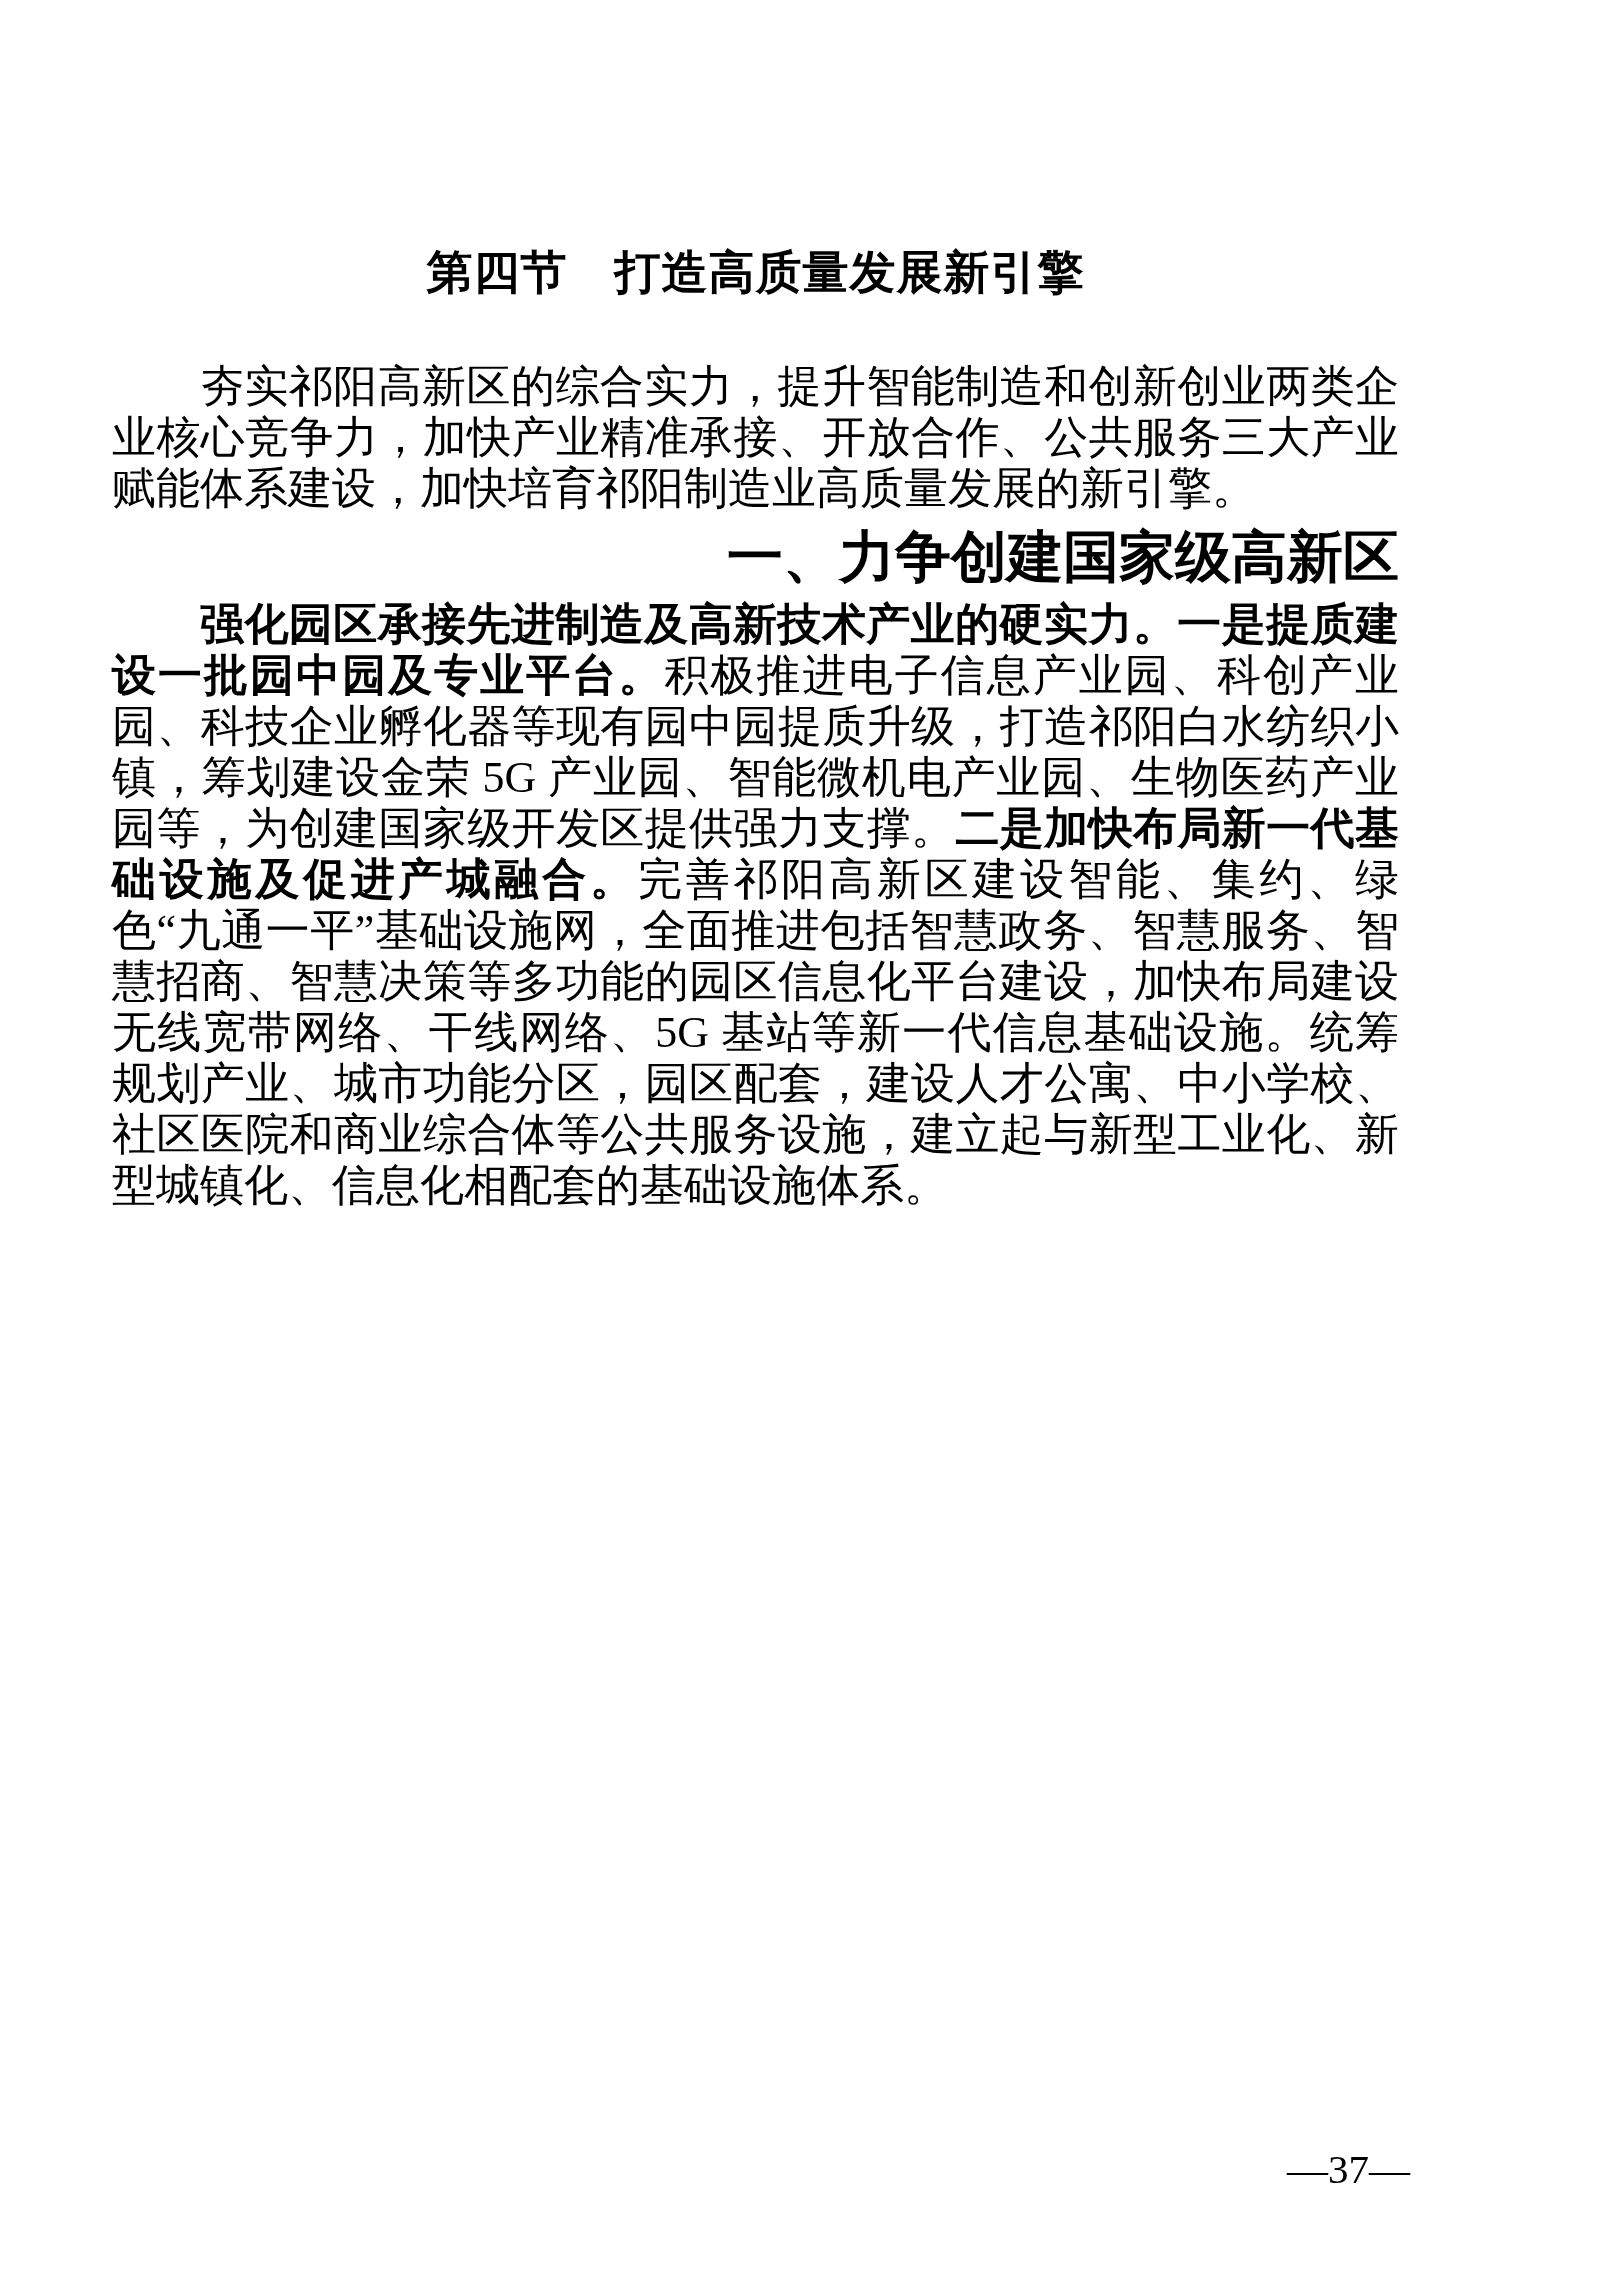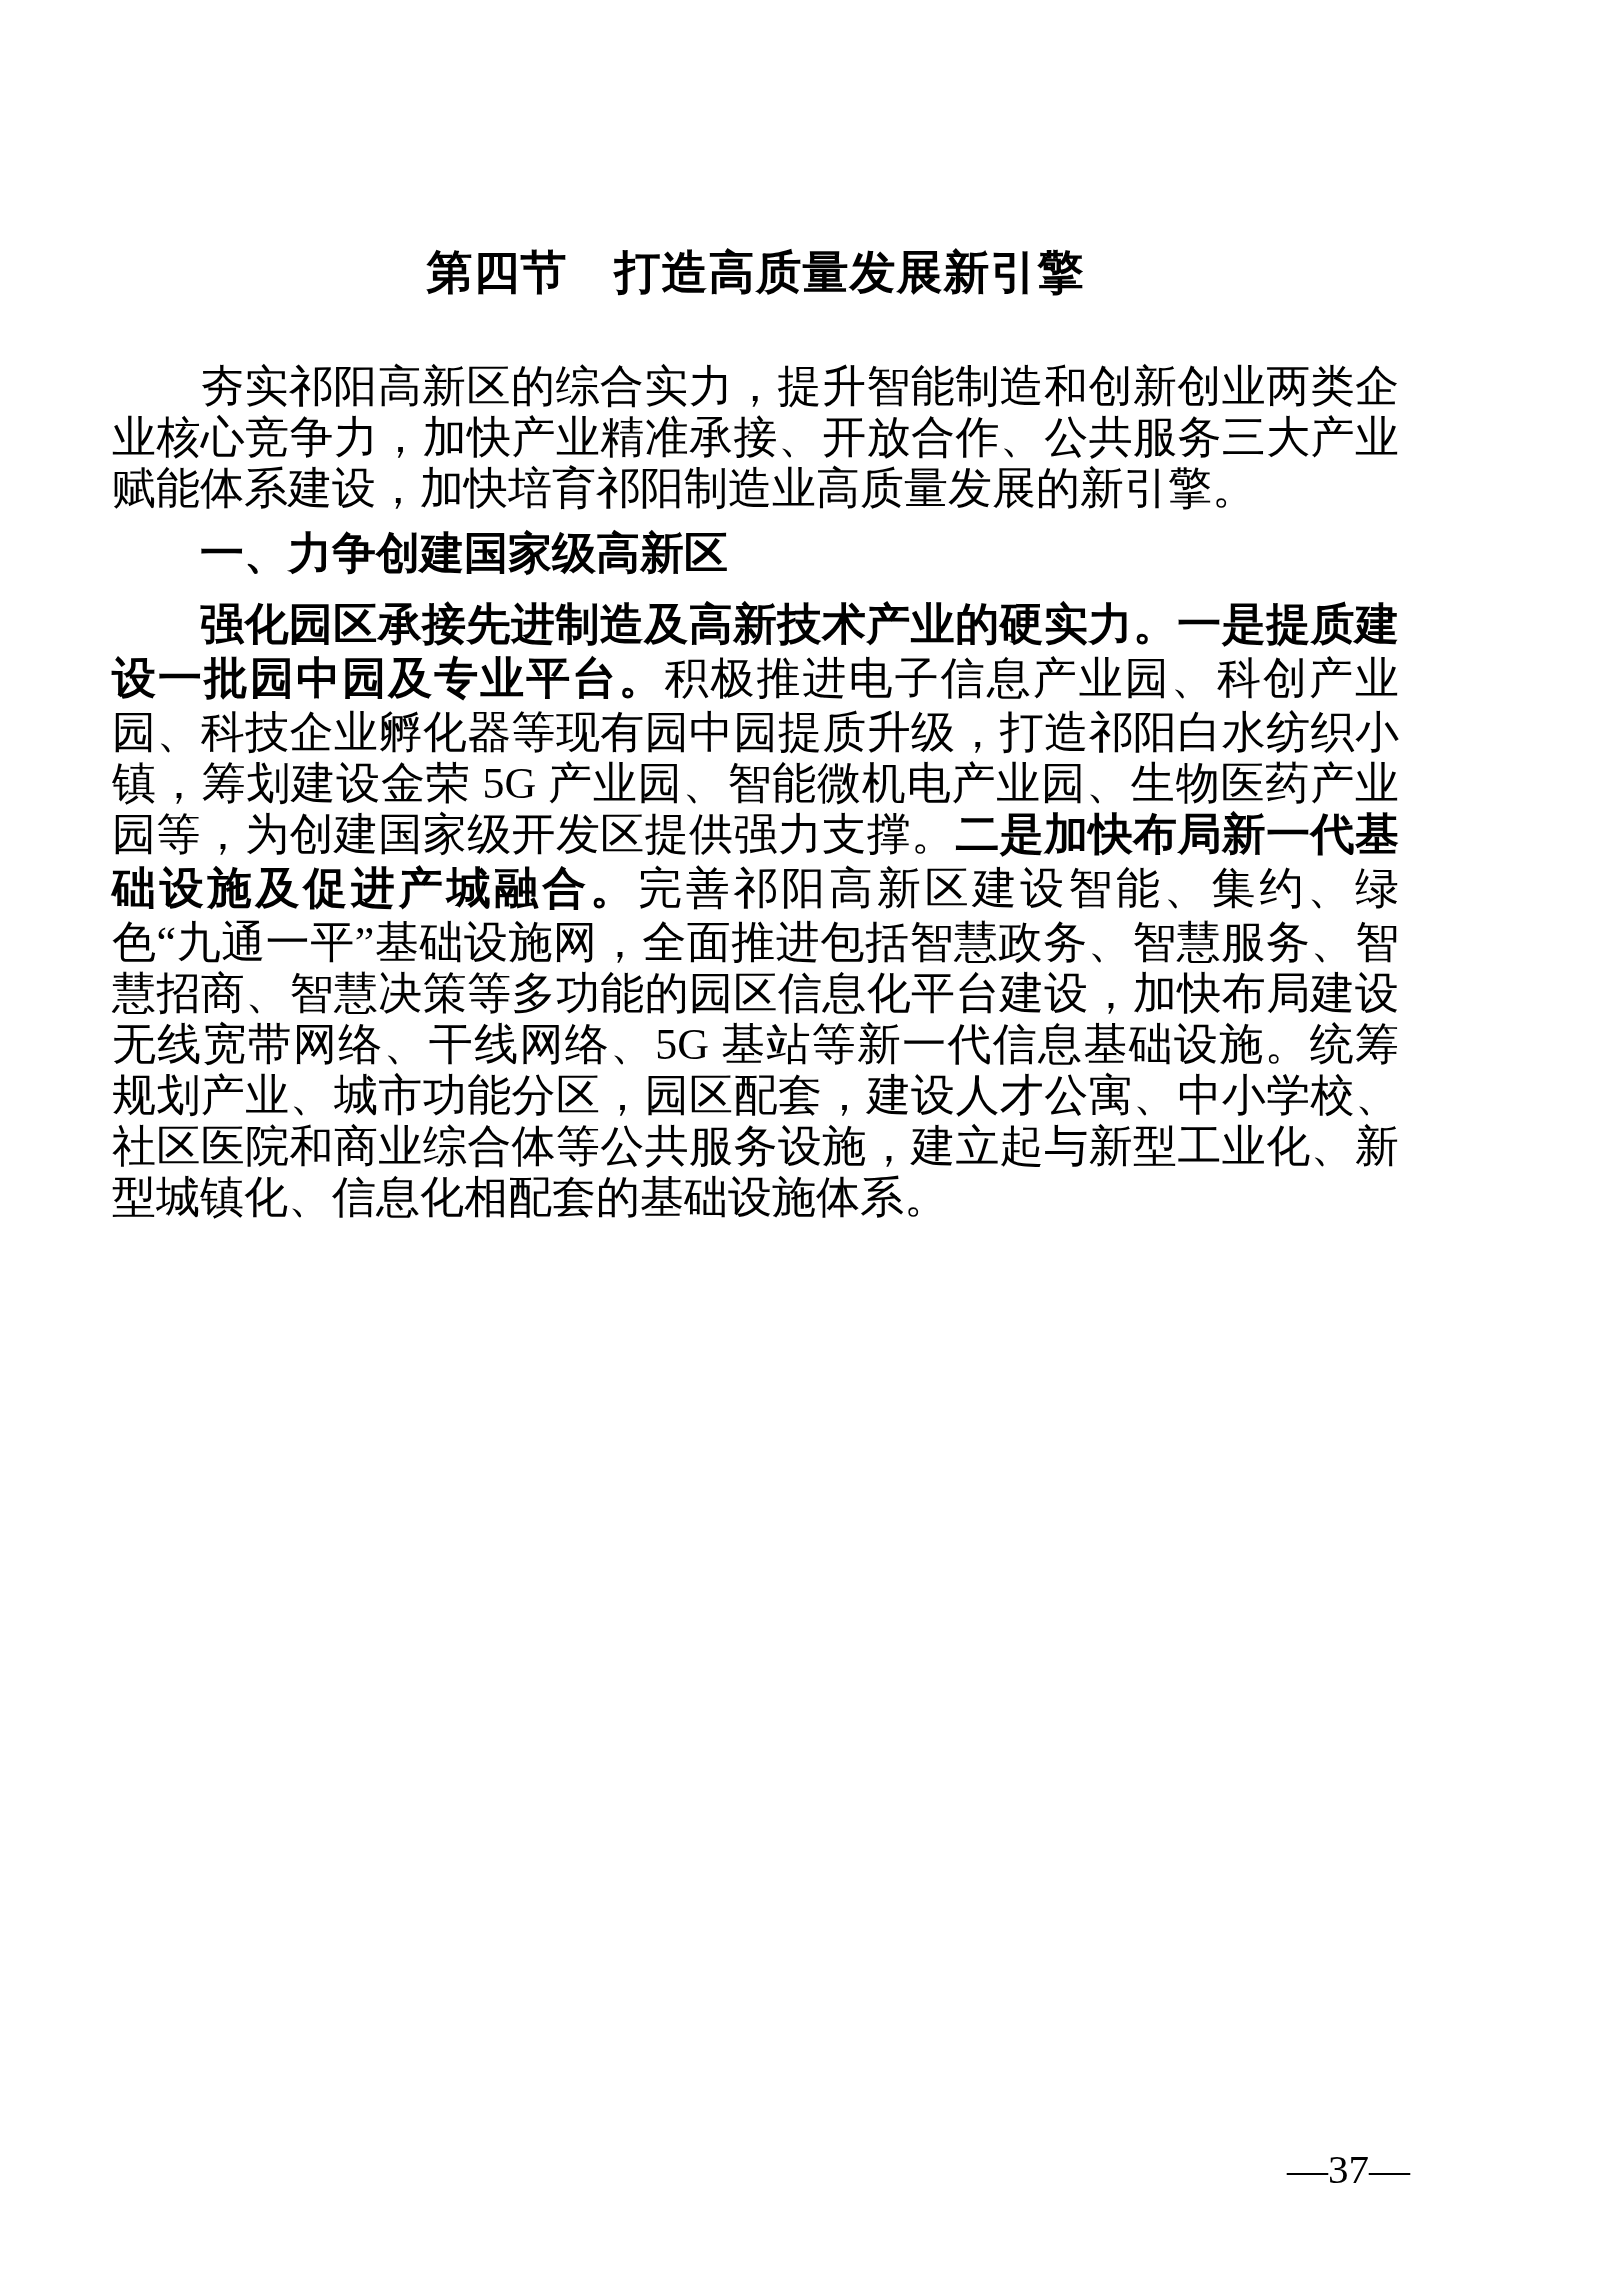--- a/index.html
+++ b/index.html
@@ -28,31 +28,32 @@
     letter-spacing: 1px;
   }
   .body-para {
     font-size: 44px;
     line-height: 51px;
     text-align: justify;
     margin: 0;
     text-indent: 88px;
   }
   .body-para .bold-run {
-    font-family: Liberation Mono, monospace;
+    font-family: Liberation Serif, serif;
     font-weight: 700;
     margin-top: 8px;
   }
   .subheading {
-    font-family: Liberation Mono, monospace;
+    font-family: Liberation Sans, sans-serif;
     font-weight: 700;
-    font-size: 44px;
+    font-size: 56px;
     line-height: 85px;
     margin: 0;
     text-indent: 88px;
+    text-align: right;
   }
   .justify-last {
     text-align-last: justify;
     letter-spacing: -1.5px;
   }
   .page-number {
     position: absolute;
     left: 1287px;
     top: 2122px;
     font-size: 41px;

